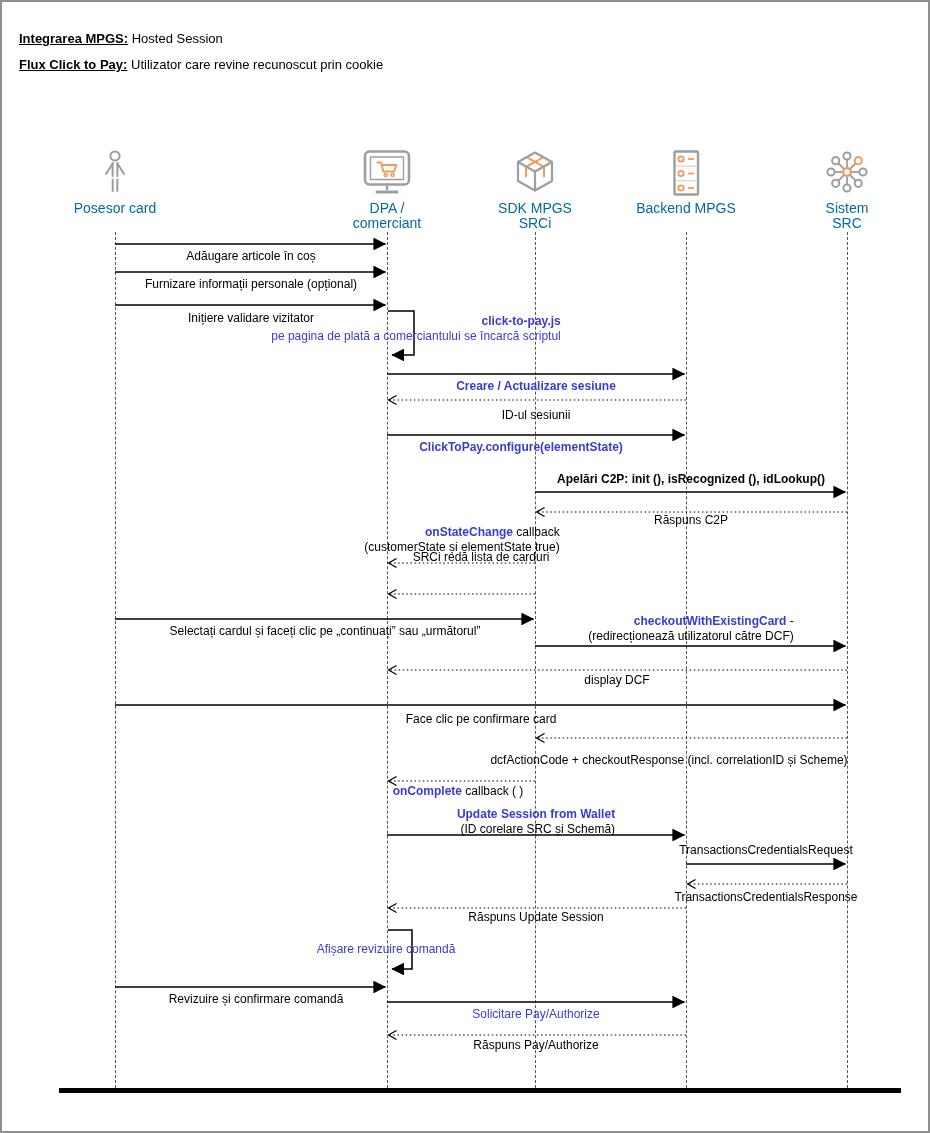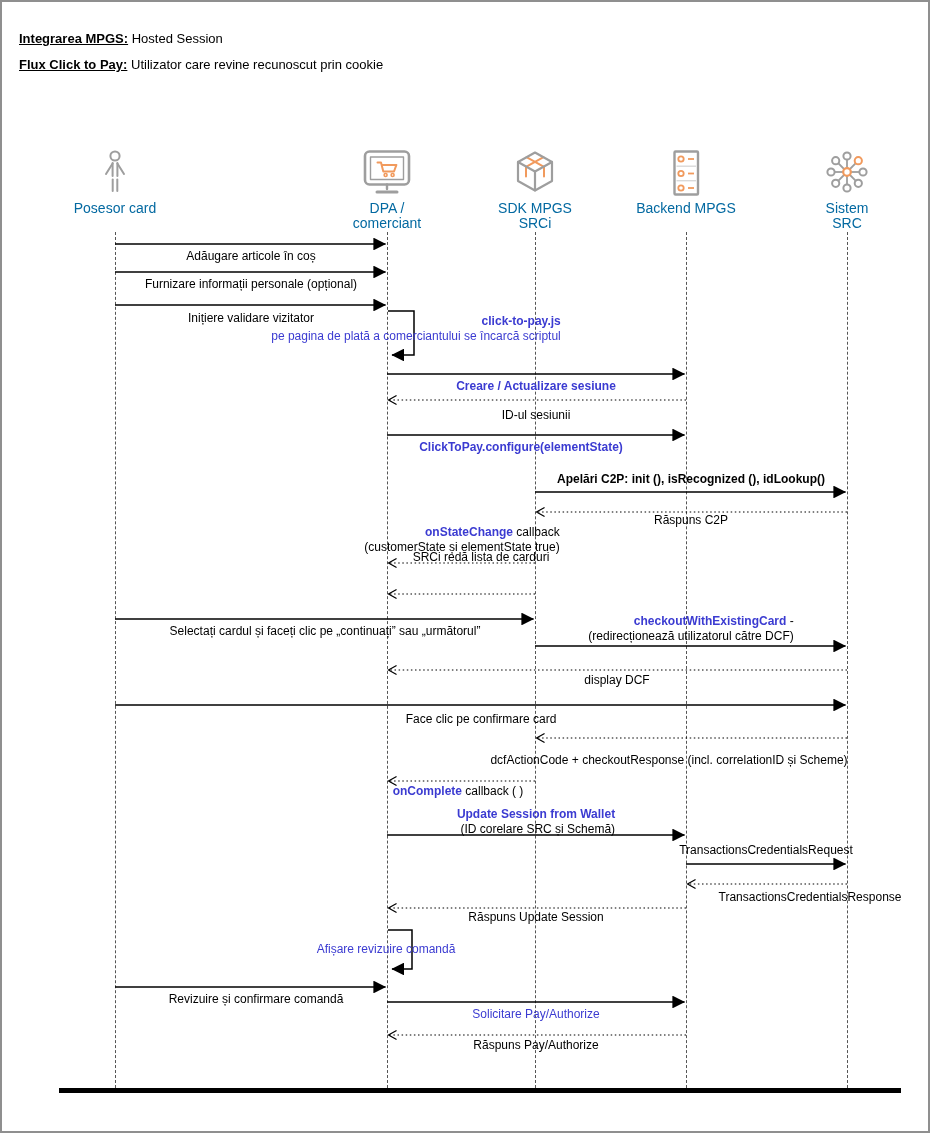--- a/index.html
+++ b/index.html
@@ -244,21 +244,21 @@
       <div class="msg-label" style="left: 456px; top: 782px;">
         <div><span class="blue bold">onComplete</span><span> callback ( )</span></div>
       </div>
       <div class="msg-label" style="left: 534px; top: 805px;">
         <div><span class="blue bold">Update Session from Wallet</span></div>
         <div><span>(ID corelare SRC și Schemă)</span></div>
       </div>
       <div class="msg-label" style="left: 764px; top: 841px;">
         <div><span>TransactionsCredentialsRequest</span></div>
       </div>
-      <div class="msg-label" style="left: 764px; top: 888px; margin-left: 44px;">
+      <div class="msg-label" style="left: 764px; top: 888px;">
         <div><span>TransactionsCredentialsResponse</span></div>
       </div>
       <div class="msg-label" style="left: 534px; top: 908px;">
         <div><span>Răspuns Update Session</span></div>
       </div>
       <div class="msg-label" style="left: 384px; top: 940px;">
         <div><span class="blue">Afișare revizuire comandă</span></div>
       </div>
       <div class="msg-label" style="left: 254px; top: 990px;">
         <div><span>Revizuire și confirmare comandă</span></div>

